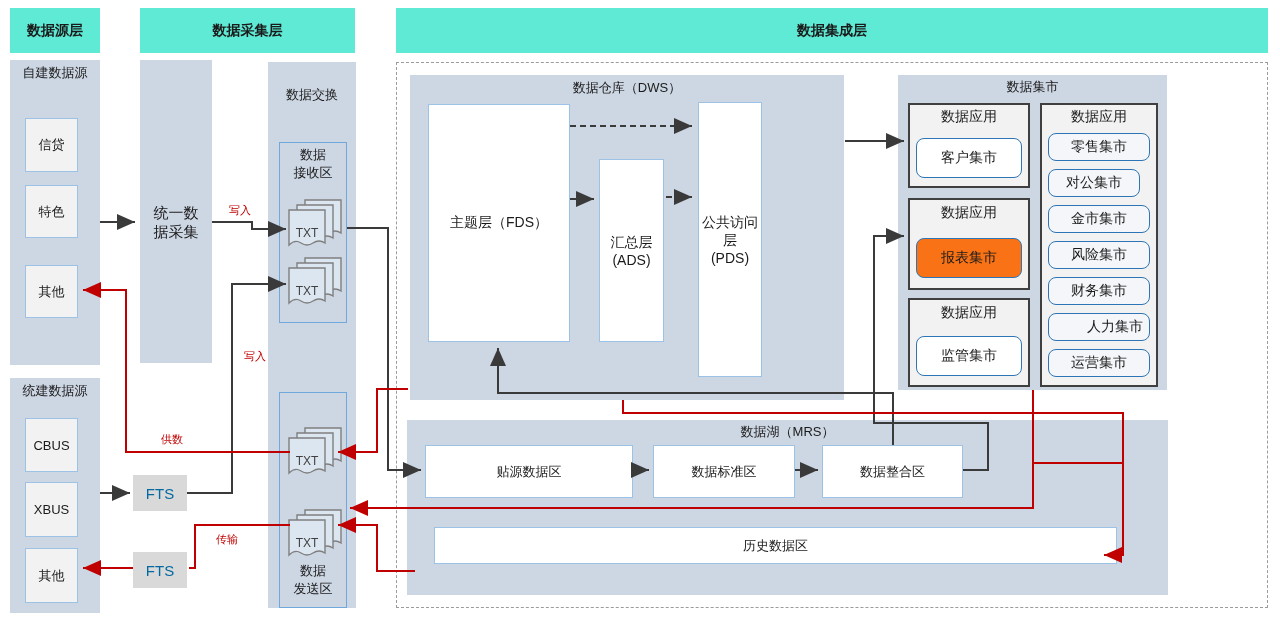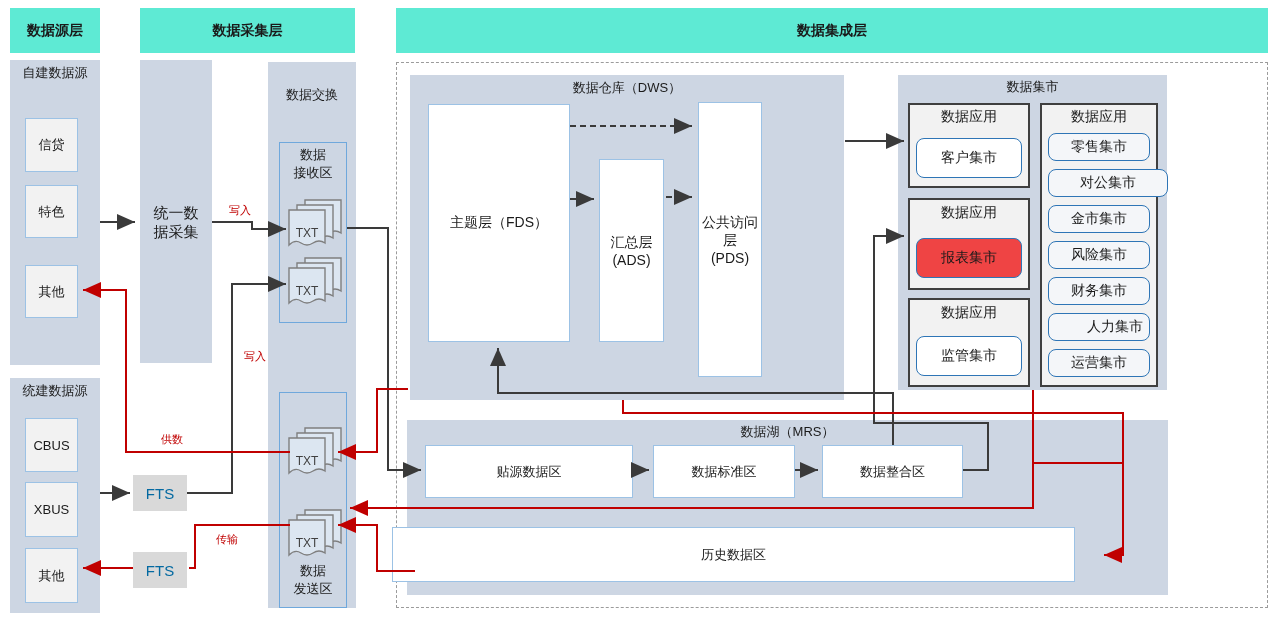--- a/index.html
+++ b/index.html
@@ -98,42 +98,42 @@
 
 <div class="abs panel" style="left:898px;top:75px;width:269px;height:315px;"></div>
 <div class="abs ctext ptitle15" style="left:898px;top:77px;width:269px;height:20px;">数据集市</div>
 
 <div class="abs appbox" style="left:908px;top:103px;width:122px;height:85px;"></div>
 <div class="abs ctext applbl" style="left:908px;top:107px;width:122px;height:20px;">数据应用</div>
 <div class="abs rbox" style="left:916px;top:138px;width:106px;height:40px;background:#fff;">客户集市</div>
 
 <div class="abs appbox" style="left:908px;top:198px;width:122px;height:92px;"></div>
 <div class="abs ctext applbl" style="left:908px;top:203px;width:122px;height:20px;">数据应用</div>
-<div class="abs rbox" style="left:916px;top:238px;width:106px;height:40px;background:#ef4444;">报表集市</div>
+<div class="abs rbox" style="left:916px;top:238px;width:106px;height:40px;background:#f97316;">报表集市</div>
 
 <div class="abs appbox" style="left:908px;top:298px;width:122px;height:89px;"></div>
 <div class="abs ctext applbl" style="left:908px;top:303px;width:122px;height:20px;">数据应用</div>
 <div class="abs rbox" style="left:916px;top:336px;width:106px;height:40px;background:#fff;">监管集市</div>
 
 <div class="abs appbox" style="left:1040px;top:103px;width:118px;height:284px;"></div>
 <div class="abs ctext applbl" style="left:1040px;top:107px;width:118px;height:20px;">数据应用</div>
 <div class="abs rbox" style="left:1048px;top:133px;width:102px;height:28px;">零售集市</div>
-<div class="abs rbox" style="left:1048px;top:169px;width:120px;height:28px;">对公集市</div>
+<div class="abs rbox" style="left:1048px;top:169px;width:92px;height:28px;">对公集市</div>
 <div class="abs rbox" style="left:1048px;top:205px;width:102px;height:28px;">金市集市</div>
 <div class="abs rbox" style="left:1048px;top:241px;width:102px;height:28px;">风险集市</div>
 <div class="abs rbox" style="left:1048px;top:277px;width:102px;height:28px;">财务集市</div>
 <div class="abs rbox" style="left:1048px;top:313px;width:102px;height:28px;padding-left:32px;">人力集市</div>
 <div class="abs rbox" style="left:1048px;top:349px;width:102px;height:28px;">运营集市</div>
 
 <div class="abs panel" style="left:407px;top:420px;width:761px;height:175px;"></div>
 <div class="abs ctext ptitle15" style="left:407px;top:422px;width:761px;height:20px;">数据湖（MRS）</div>
 <div class="abs wbox" style="left:425px;top:445px;width:208px;height:53px;">贴源数据区</div>
 <div class="abs wbox" style="left:653px;top:445px;width:142px;height:53px;">数据标准区</div>
 <div class="abs wbox" style="left:822px;top:445px;width:141px;height:53px;">数据整合区</div>
-<div class="abs wbox" style="left:392px;top:527px;width:683px;height:55px;">历史数据区</div>
+<div class="abs wbox" style="left:434px;top:527px;width:683px;height:37px;">历史数据区</div>
 
 <svg class="overlay" width="1280" height="627" viewBox="0 0 1280 627">
   <defs>
     <path id="sheet" d="M1 1 H37 V34 Q31 30 25 34 Q19 38 13 34 Q7 30 1 36 Z" fill="#dce6f1" stroke="#7f7f7f" stroke-width="1.4"></path>
     <marker id="ab" markerWidth="10" markerHeight="9" refX="9" refY="4" orient="auto">
       <path d="M0,0 L9,4 L0,8 Z" fill="#3a3a3a"></path>
     </marker>
     <marker id="ar" markerWidth="10" markerHeight="9" refX="9" refY="4" orient="auto">
       <path d="M0,0 L9,4 L0,8 Z" fill="#c00000"></path>
     </marker>

